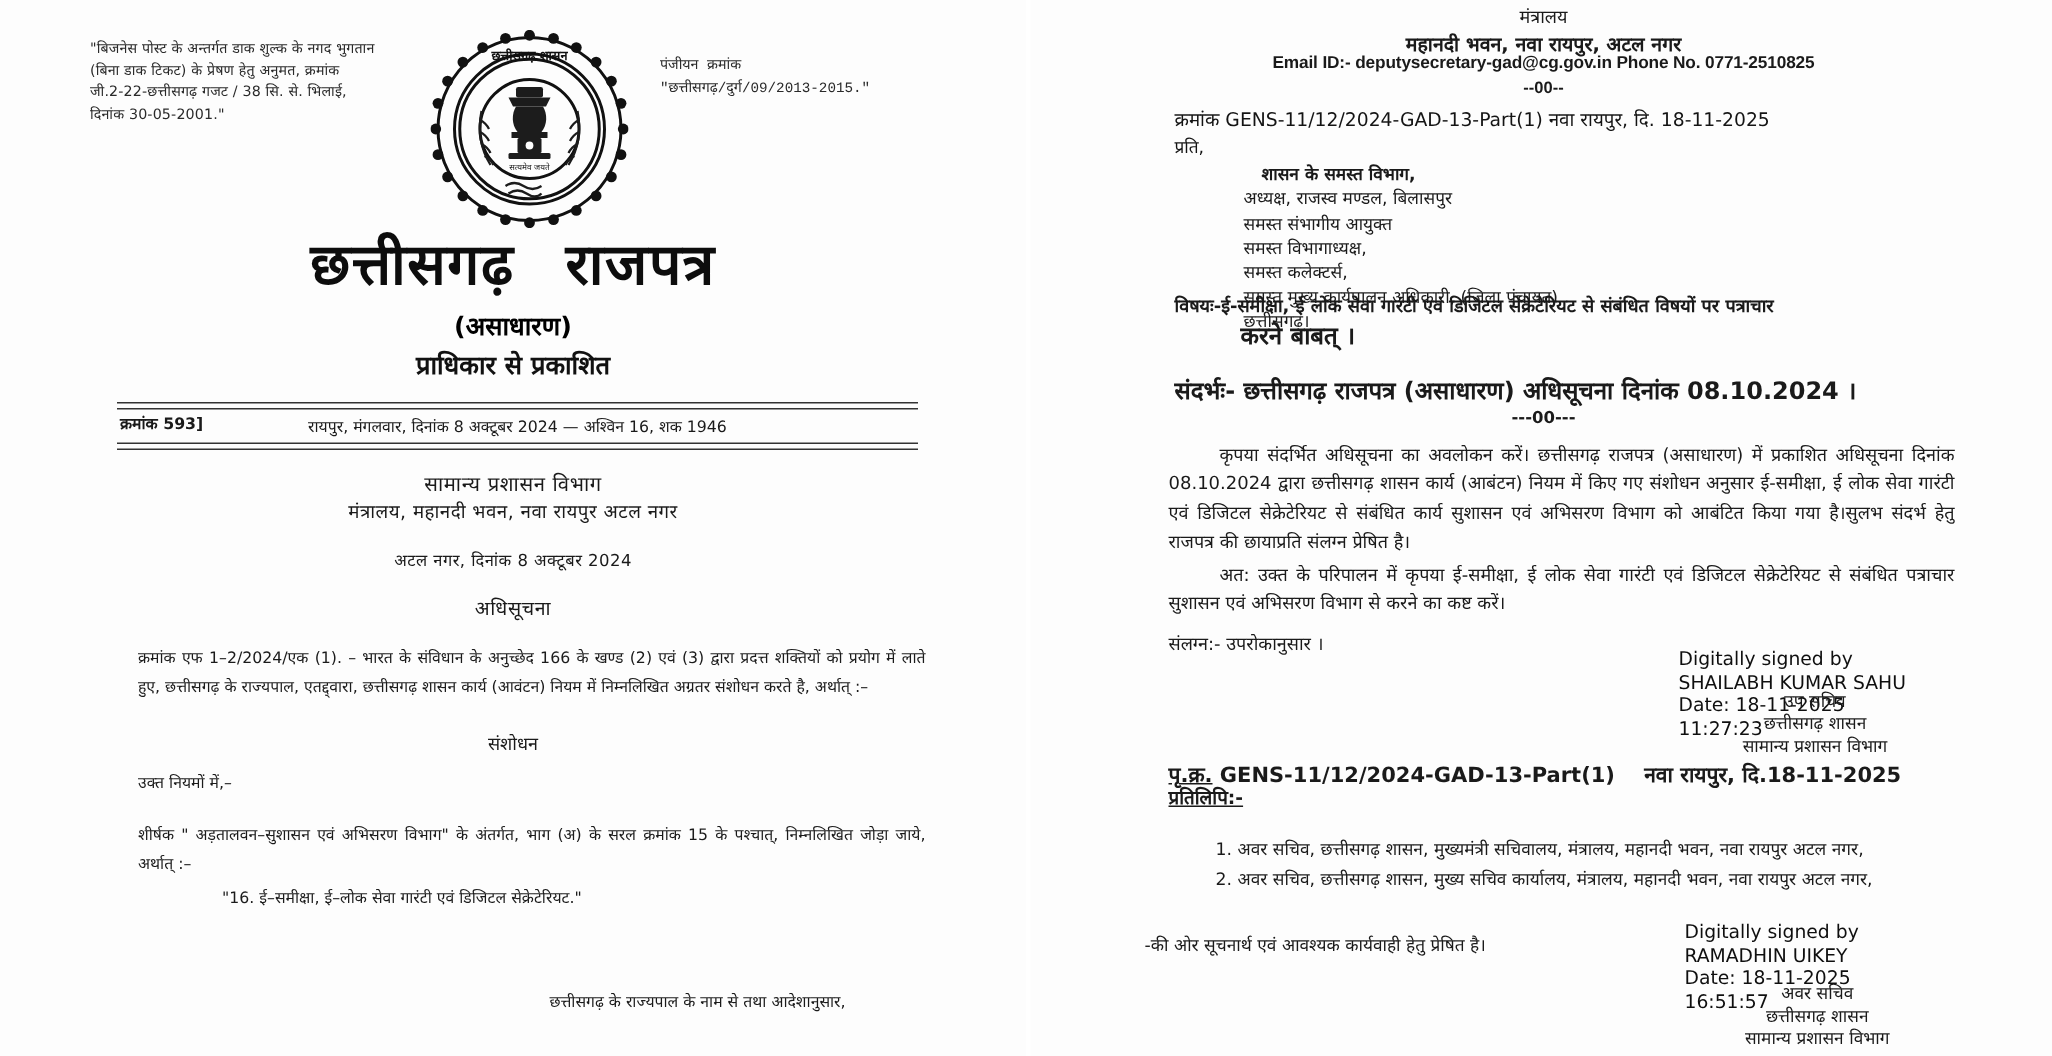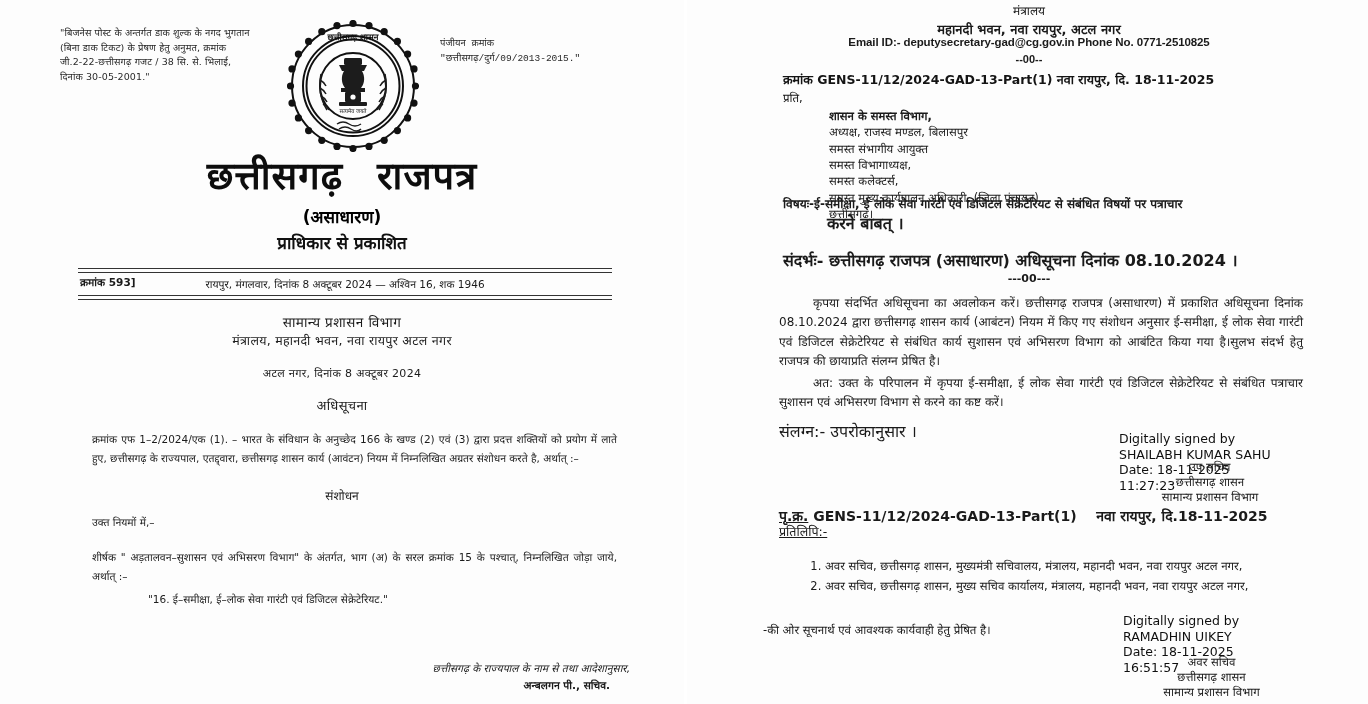--- a/index.html
+++ b/index.html
@@ -117,42 +117,42 @@
     text-align: center; font-size: 12px;
   }
   #l-para2 { top: 513px; }
   #l-para3 { top: 548px; }
   #l-para4 { top: 590px; left: 148px; width: 440px; text-align: left; }
 
   .sign-block {
     position: absolute; left: 300px; top: 660px; width: 330px;
     font-size: 10.5px; line-height: 1.6;
   }
-  .sign-line1 { text-align: right; font-style: italic; }
+  .sign-line1 { text-align: center; }
   .sign-line2 { text-align: right; font-weight: bold; padding-right: 20px; }
 
   
   .r-head {
     position: absolute; left: 0; width: 684px; text-align: center;
   }
   #r-ministry { top: 2px;  font-size: 12px; }
   #r-addr     { top: 20px; font-size: 13px; font-weight: bold; }
   #r-contact  { top: 36px; font-size: 11.5px; font-weight: bold; letter-spacing: -.1px; }
   #r-sep1     { top: 53px; font-size: 11px; font-weight: bold; }
 
   .r-line { position: absolute; font-size: 11.5px; color: #141414; }
 
-  #r-krmank { left: 96px; top: 71px; font-weight: bold; font-size: 12.5px; }
+  #r-krmank { left: 96px; top: 71px; font-weight: normal; font-size: 12.5px; }
   #r-prati  { left: 96px; top: 90px; font-size: 11.5px; }
 
   .r-addressees {
     position: absolute; left: 142px; top: 108px; width: 420px;
     font-size: 11.5px; line-height: 1.42;
   }
-  .r-addressees .first { font-weight: bold; }
+  .r-addressees .first { font-weight: bold; margin-left: 12px; }
 
   #r-vishay {
     position: absolute; left: 96px; top: 195px; width: 500px;
     font-size: 12px; font-weight: bold; line-height: 1.55;
     text-align: justify;
   }
   #r-vishay-2 { position: absolute; left: 140px; top: 212px; font-size: 16px; font-weight: bold; }
   #r-sandarbh {
     position: absolute; left: 96px; top: 249px; width: 520px;
     font-size: 16px; font-weight: bold;
@@ -165,21 +165,21 @@
   #r-body {
     position: absolute; left: 92px; top: 294px; width: 524px;
     font-size: 12px; line-height: 1.62;
     text-align: justify; text-justify: inter-word;
   }
   #r-body p { margin: 0; text-indent: 34px; }
   #r-body p + p { margin-top: 2px; }
 
   #r-sanlagn {
     position: absolute; left: 92px; top: 420px;
-    font-size: 16px;
+    font-size: 12px;
   }
 
   
   .dsig {
     position: absolute;
     font-family: "DejaVu Sans", sans-serif;
     font-size: 12.5px; line-height: 1.25;
     color: #0f0f0f; white-space: pre-line;
   }
   #dsig1 { left: 1119px; top: 431px; }
@@ -192,21 +192,21 @@
   }
   #desig1 { left: 1110px; top: 460px; width: 200px; }
   #desig2 { left: 1114px; top: 655px; width: 195px; }
 
   #r-pukr {
     position: absolute; left: 92px; top: 506px; width: 540px;
     font-size: 14px; font-weight: bold;
   }
   #r-pratilipi {
     position: absolute; left: 92px; top: 523px;
-    font-size: 12.5px; font-weight: normal;
+    font-size: 12.5px; font-weight: bold;
     text-decoration: underline;
   }
   .r-copy-list {
     position: absolute; left: 104px; top: 546px; width: 520px;
     margin: 12px; padding: 0 0 0 22px;
     font-size: 11.5px; line-height: 1.42;
   }
   .r-copy-list li { margin-bottom: 4px; }
   #r-closing {
     position: absolute; left: 76px; top: 622px;
@@ -305,21 +305,20 @@
   <div class="notif-head hi">अधिसूचना</div>
 
   <div class="para hi" id="l-para1">क्रमांक एफ 1–2/2024/एक (1). – भारत के संविधान के अनुच्छेद 166 के खण्ड (2) एवं (3) द्वारा प्रदत्त शक्तियों को प्रयोग में लाते हुए, छत्तीसगढ़ के राज्यपाल, एतद्द्वारा, छत्तीसगढ़ शासन कार्य (आवंटन) नियम में निम्नलिखित अग्रतर संशोधन करते है, अर्थात् :–</div>
   <div class="hi" id="l-amend">संशोधन</div>
   <div class="para hi" id="l-para2">उक्त नियमों में,–</div>
   <div class="para hi" id="l-para3">शीर्षक " अड़तालवन–सुशासन एवं अभिसरण विभाग" के अंतर्गत, भाग (अ) के सरल क्रमांक 15 के पश्चात्, निम्नलिखित जोड़ा जाये, अर्थात् :–</div>
   <div class="para hi" id="l-para4">"16. ई–समीक्षा, ई–लोक सेवा गारंटी एवं डिजिटल सेक्रेटेरियट."</div>
 
   <div class="sign-block hi">
     <div class="sign-line1">छत्तीसगढ़ के राज्यपाल के नाम से तथा आदेशानुसार,</div>
-    <div class="sign-line2">अन्बलगन पी., सचिव.</div>
   </div>
 </div>
 
 <div class="scan" id="page-right">
 
   <div class="r-head hi" id="r-ministry">मंत्रालय</div>
   <div class="r-head hi" id="r-addr">महानदी भवन, नवा रायपुर, अटल नगर</div>
   <div class="r-head" id="r-contact">Email ID:- deputysecretary-gad@cg.gov.in Phone No.  0771-2510825</div>
   <div class="r-head" id="r-sep1">--00--</div>
 

